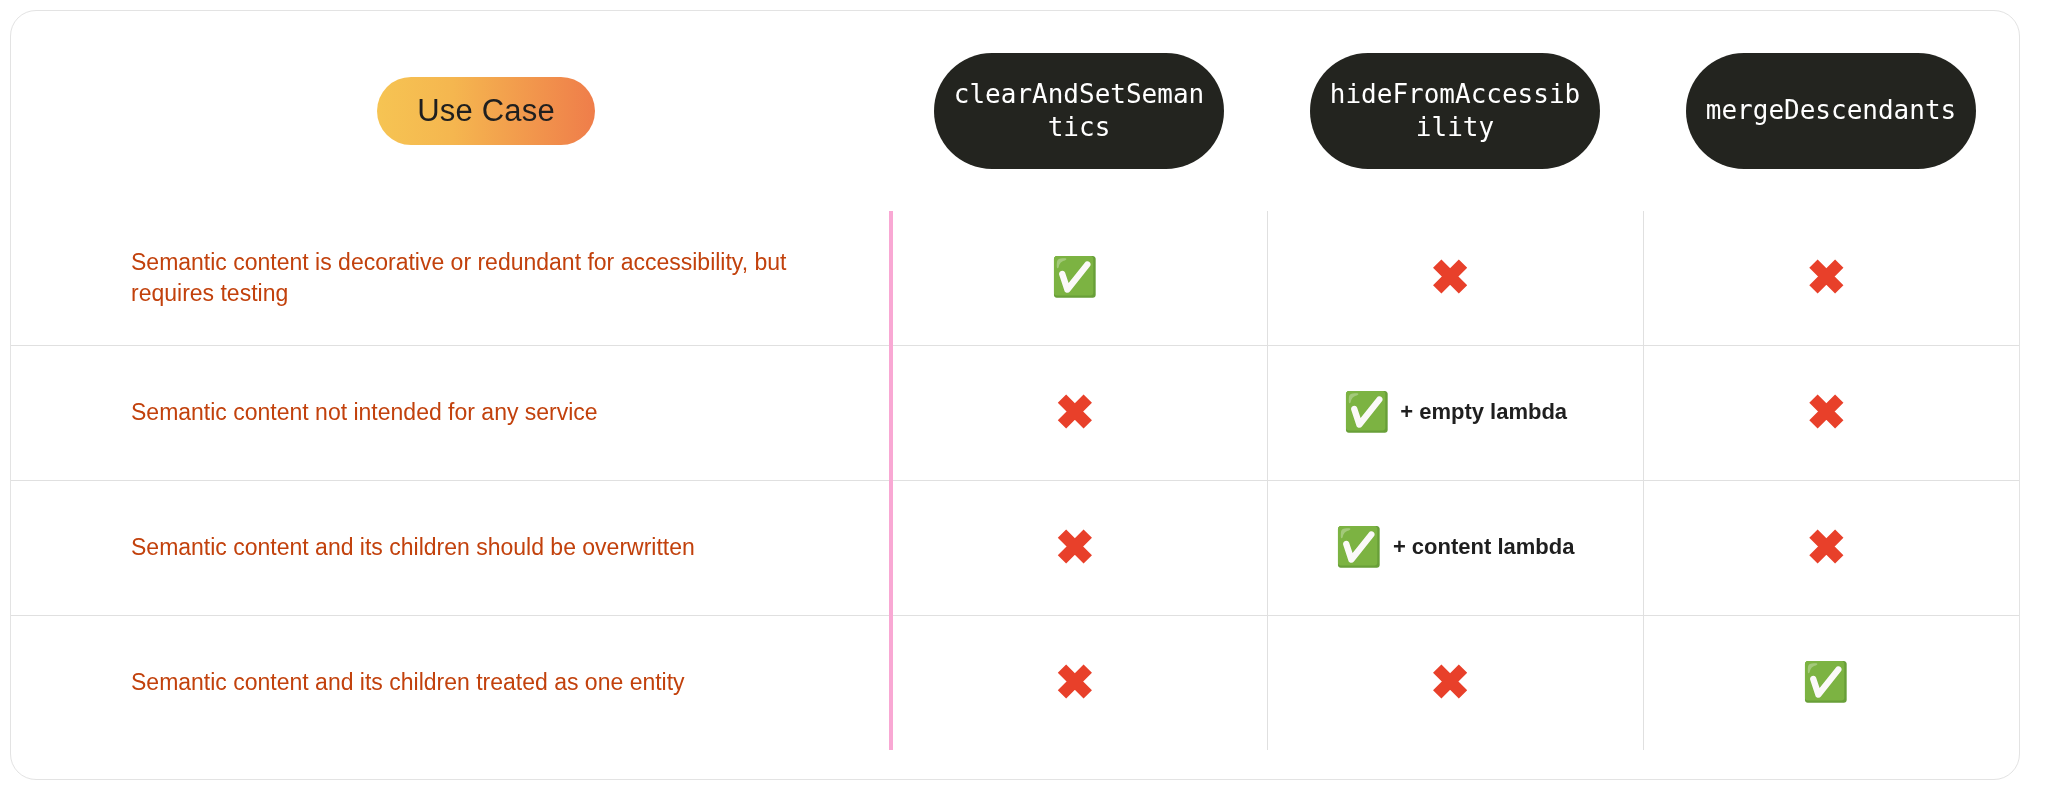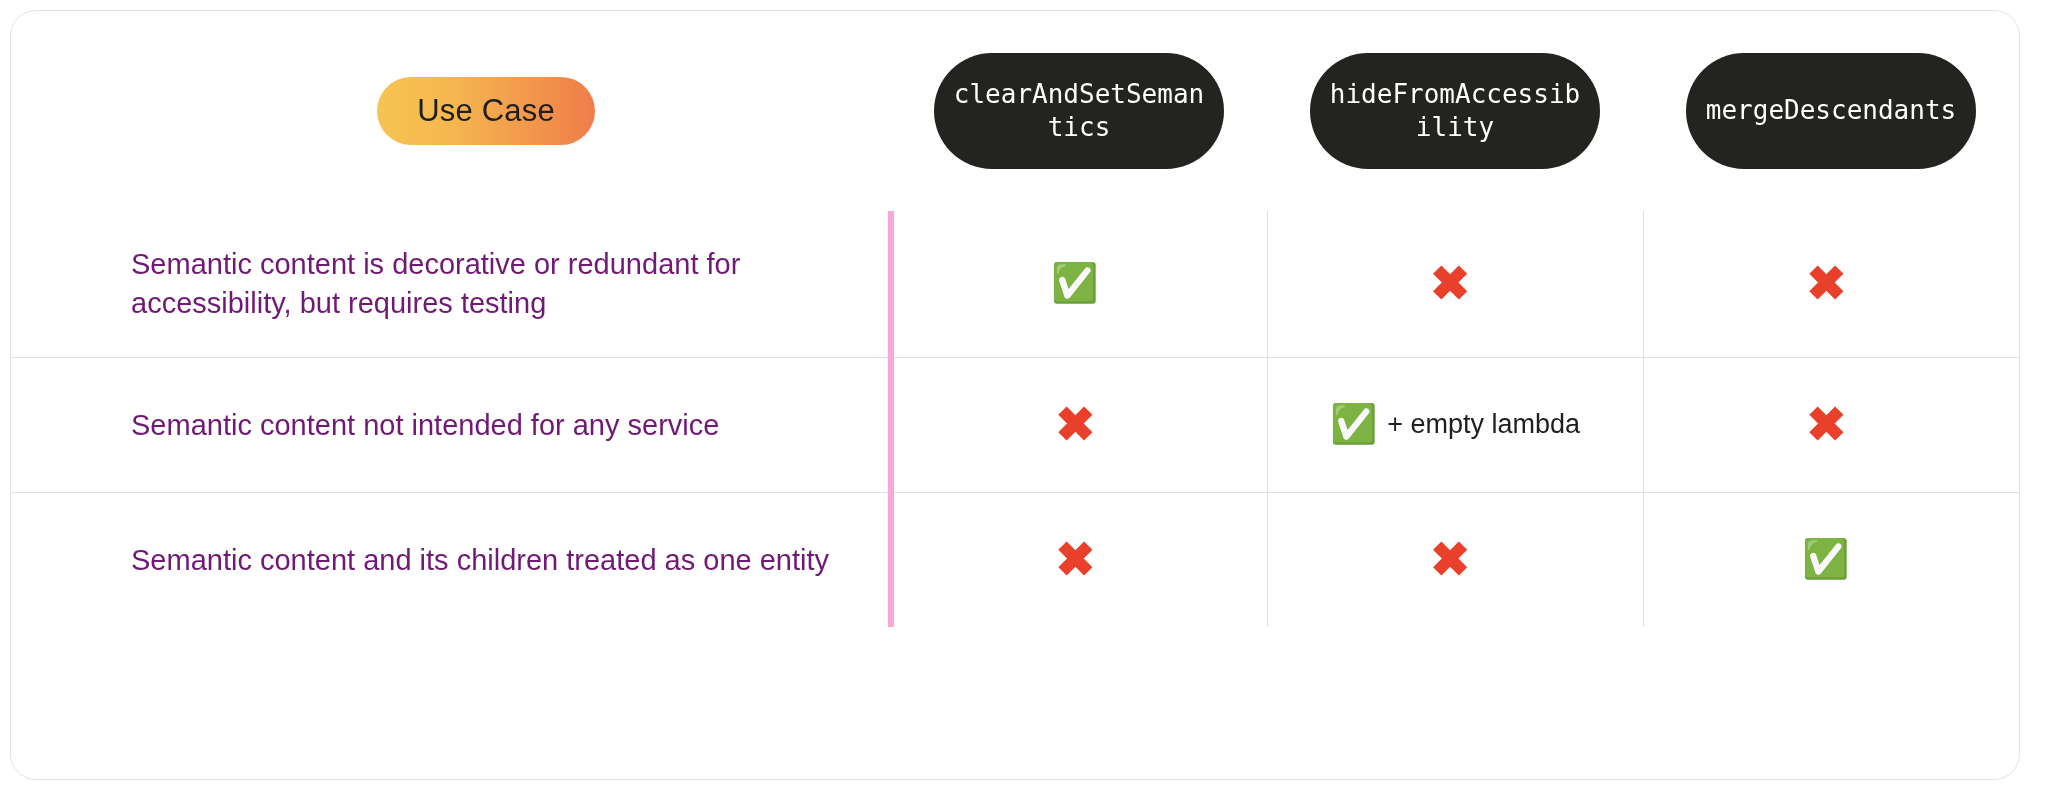--- a/index.html
+++ b/index.html
@@ -74,24 +74,24 @@
 
   tbody td {
     padding: 0;
     vertical-align: middle;
     border-top: 1px solid #e0e0e0;
   }
   tbody tr:first-child td { border-top: none; }
 
   tbody td.usecase {
     padding: 34px 40px 34px 120px;
-    font-size: 29px;
+    font-size: 23px;
     line-height: 1.35;
-    color: #701a75;
-    border-right: 6px solid #f9a8d4;
+    color: #c2410c;
+    border-right: 4px solid #f9a8d4;
   }
 
   tbody td.val {
     text-align: center;
     font-size: 33px;
     color: #1f1f1f;
     border-right: 1px solid #e0e0e0;
     height: 134px;
   }
   tbody td.val.last { border-right: none; }
@@ -108,21 +108,21 @@
     font-size: 48px;
     color: #e8402a;
     font-weight: bold;
   }
   .val-row {
     display: inline-flex;
     align-items: center;
     gap: 10px;
     justify-content: center;
   }
-  .val-note { font-size: 27px; }
+  .val-note { font-size: 22px; font-weight: bold; }
 </style>
 </head>
 <body>
 
 <div class="card">
   <table class="matrix">
     <colgroup>
       <col class="usecase">
       <col class="opt">
       <col class="opt">
@@ -181,20 +181,41 @@
           </span>
         </td>
         <td class="val last">
           <span class="val-row">
             <span class="mark no">✖</span>
             <span class="val-note"></span>
           </span>
         </td>
       </tr>
       <tr>
+        <td class="usecase">Semantic content and its children should be overwritten</td>
+        <td class="val">
+          <span class="val-row">
+            <span class="mark no">✖</span>
+            <span class="val-note"></span>
+          </span>
+        </td>
+        <td class="val">
+          <span class="val-row">
+            <span class="mark yes">✅</span>
+            <span class="val-note">+ content lambda</span>
+          </span>
+        </td>
+        <td class="val last">
+          <span class="val-row">
+            <span class="mark no">✖</span>
+            <span class="val-note"></span>
+          </span>
+        </td>
+      </tr>
+      <tr>
         <td class="usecase">Semantic content and its children treated as one entity</td>
         <td class="val">
           <span class="val-row">
             <span class="mark no">✖</span>
             <span class="val-note"></span>
           </span>
         </td>
         <td class="val">
           <span class="val-row">
             <span class="mark no">✖</span>

